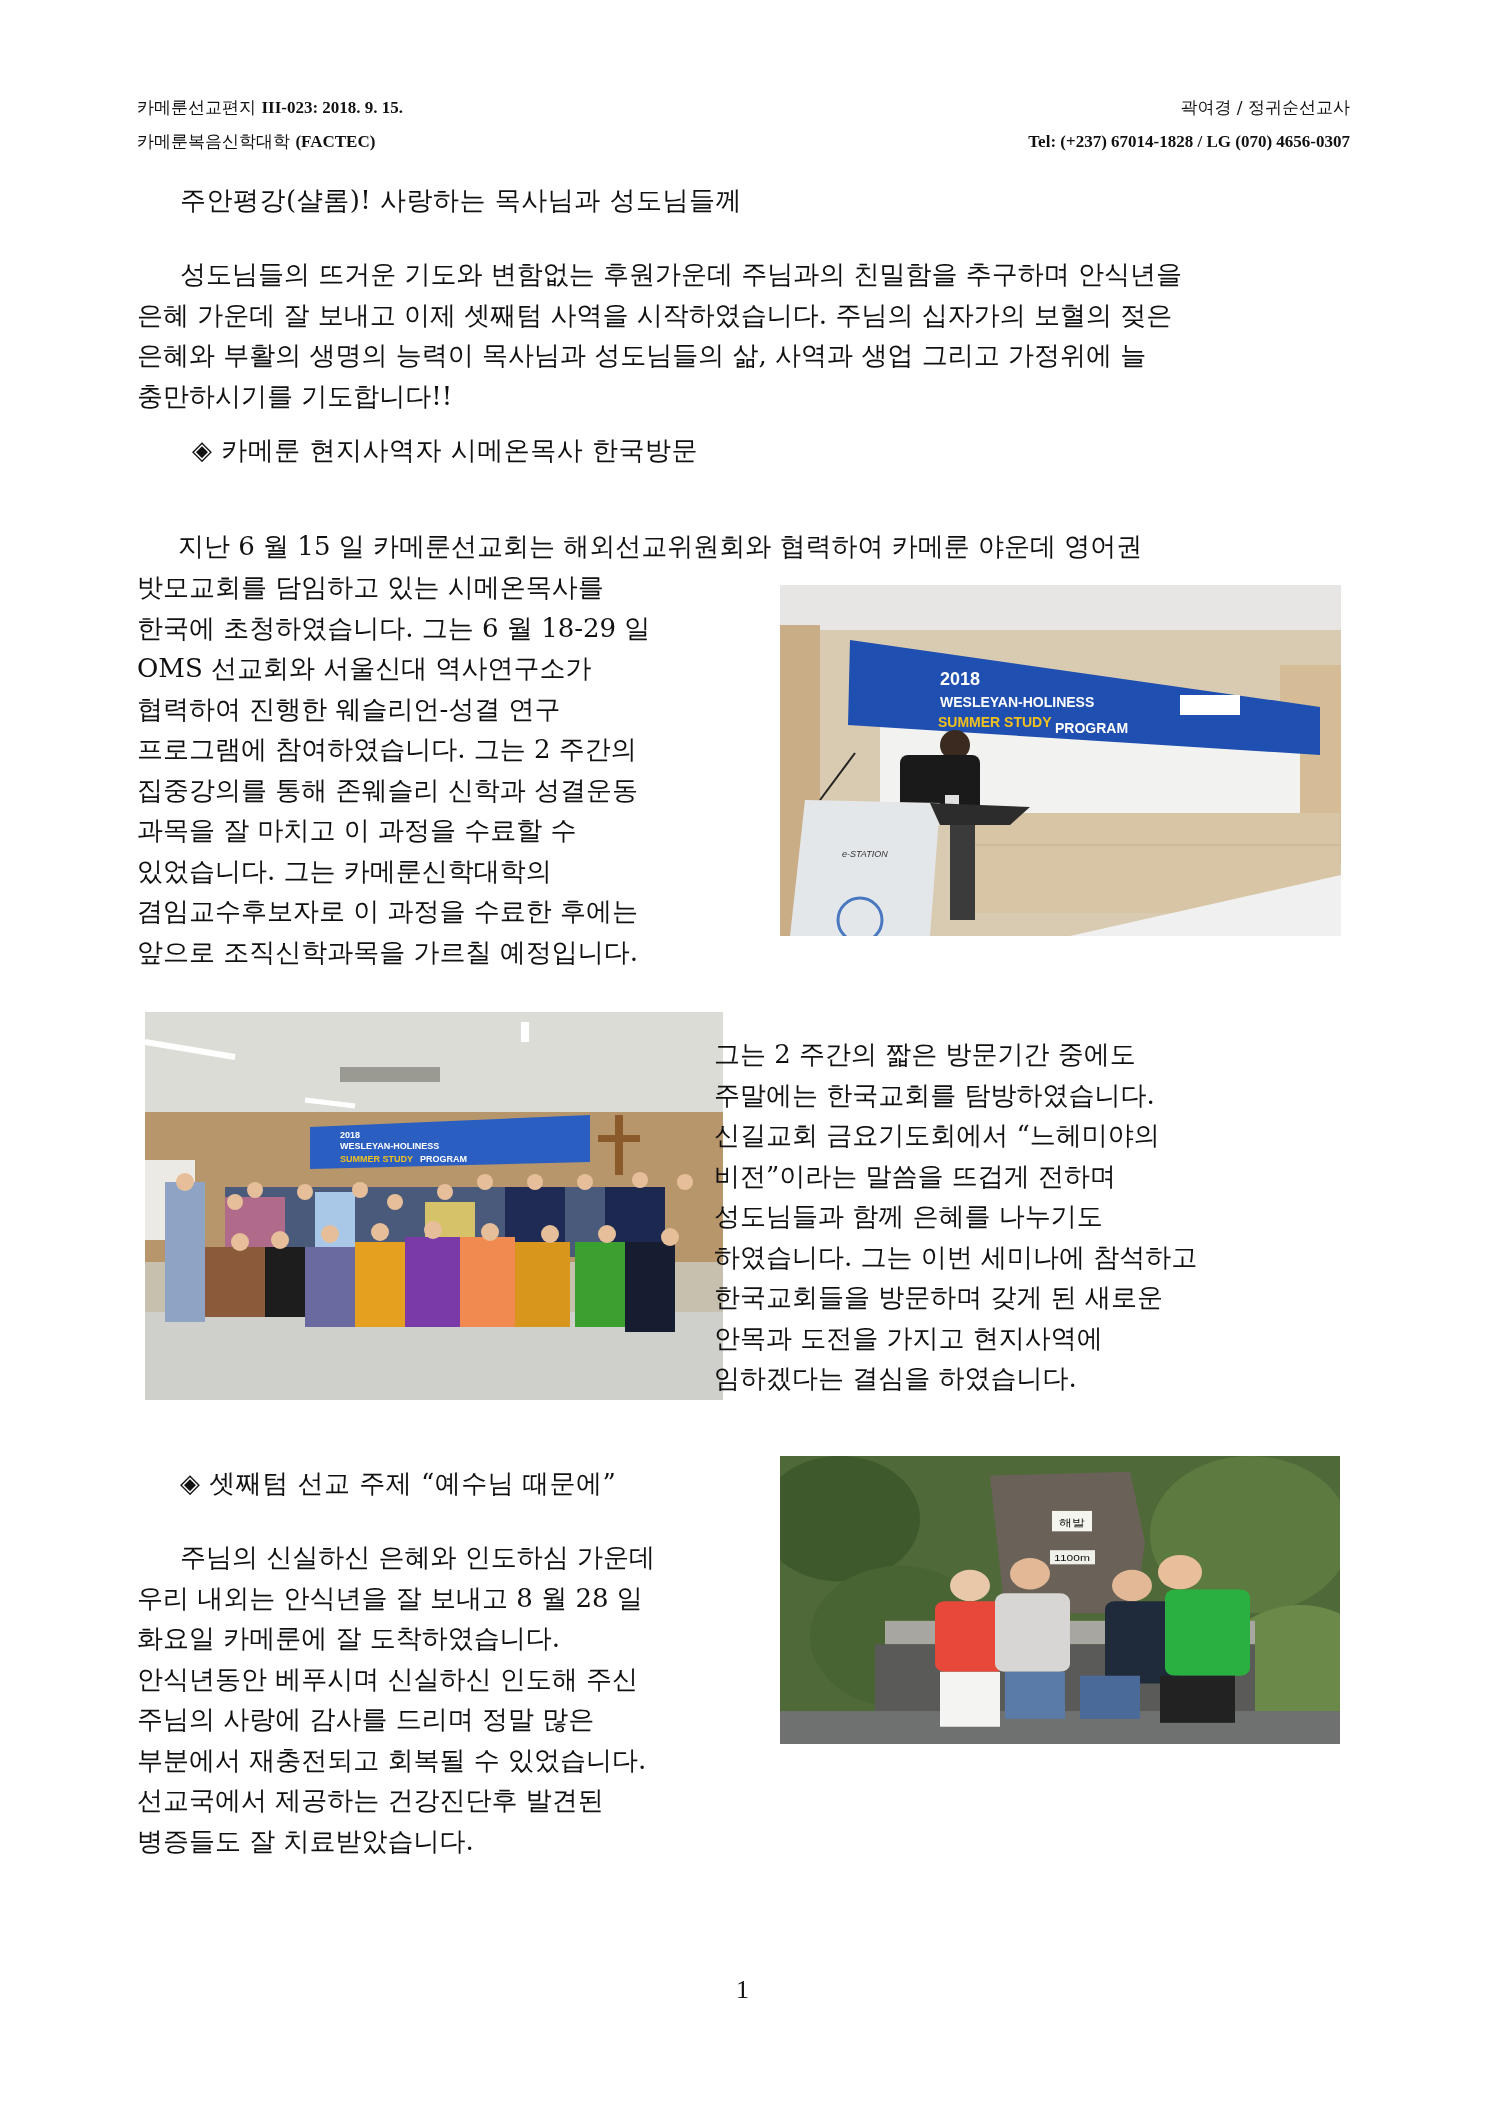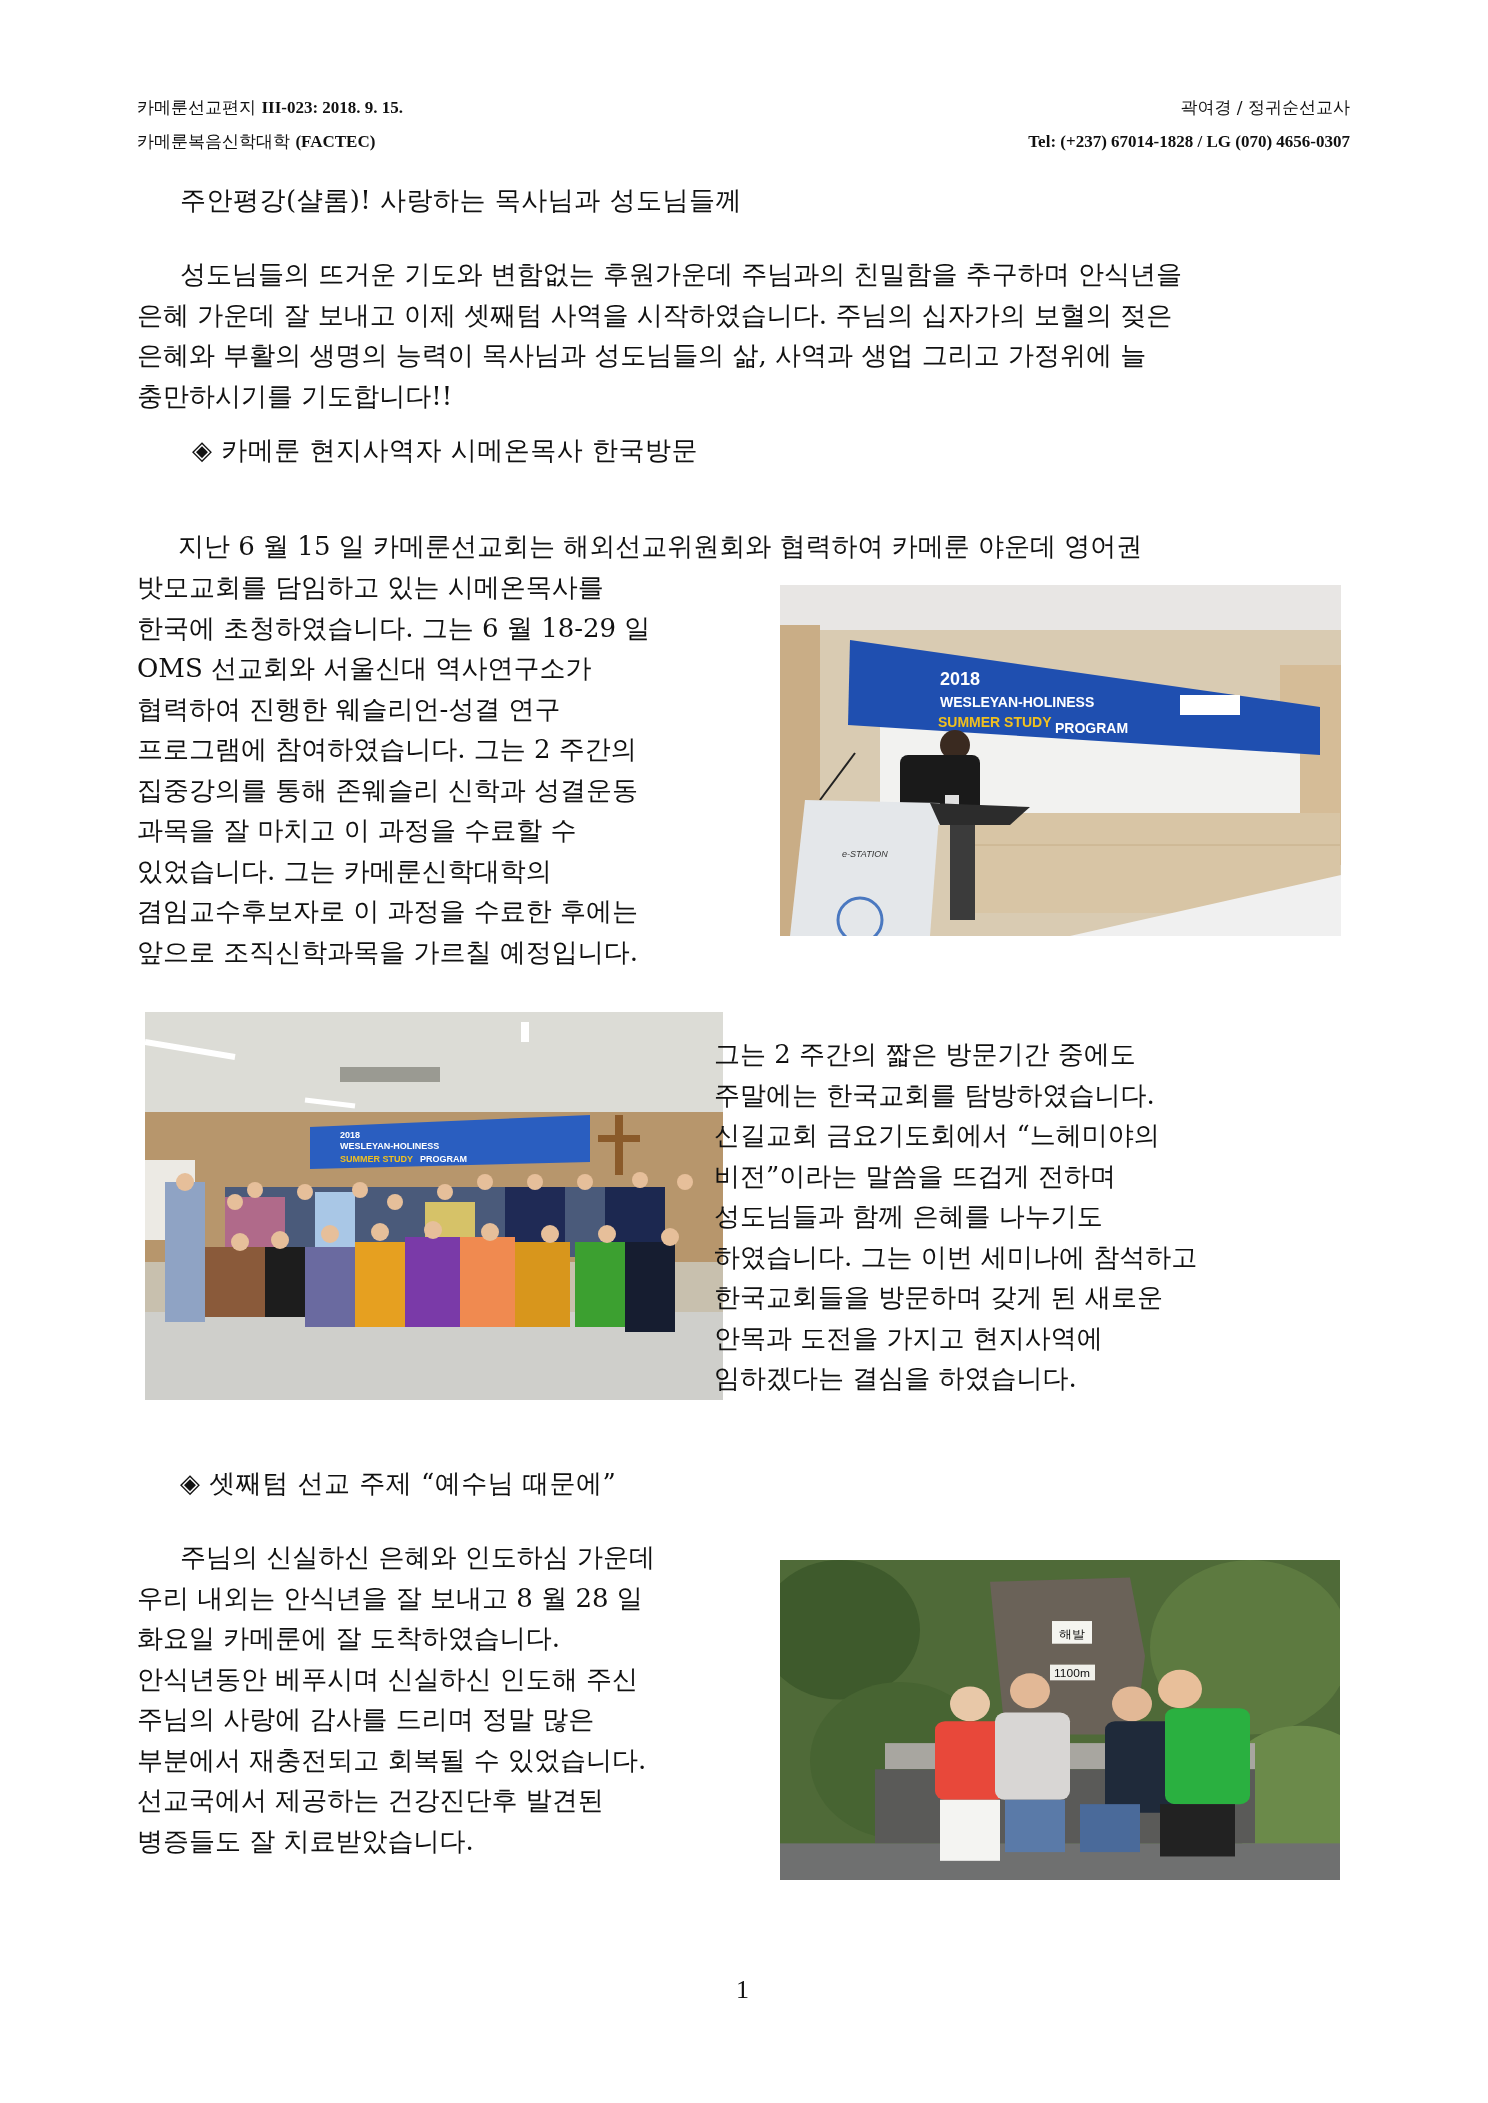--- a/index.html
+++ b/index.html
@@ -169,21 +169,21 @@
   <span class="line" style="padding-left:43px;">주님의 신실하신 은혜와 인도하심 가운데</span>
   <span class="line">우리 내외는 안식년을 잘 보내고 8 월 28 일</span>
   <span class="line">화요일 카메룬에 잘 도착하였습니다.</span>
   <span class="line">안식년동안 베푸시며 신실하신 인도해 주신</span>
   <span class="line">주님의 사랑에 감사를 드리며 정말 많은</span>
   <span class="line">부분에서 재충전되고 회복될 수 있었습니다.</span>
   <span class="line">선교국에서 제공하는 건강진단후 발견된</span>
   <span class="line">병증들도 잘 치료받았습니다.</span>
 </div>
 
-<div class="photo" style="left:780px; top:1560px; width:560px; height:320px;" title="Four people seated on stone bench at 1100m altitude marker">
+<div class="photo" style="left:780px; top:1456px; width:560px; height:288px;" title="Four people seated on stone bench at 1100m altitude marker">
   <svg viewBox="0 0 560 367" preserveAspectRatio="none">
     <rect x="0" y="0" width="560" height="367" fill="#4f6a38"></rect>
     <circle cx="60" cy="80" r="80" fill="#3e5a2c"></circle>
     <circle cx="470" cy="100" r="100" fill="#5d7a40"></circle>
     <circle cx="120" cy="230" r="90" fill="#476432"></circle>
     <circle cx="520" cy="270" r="80" fill="#6b8a4a"></circle>
     <polygon points="210,25 350,20 365,110 355,200 225,200 218,120" fill="#6a6258"></polygon>
     <rect x="272" y="70" width="40" height="26" fill="#f5f5f0"></rect>
     <text x="292" y="89" text-anchor="middle" font-family="DejaVu Sans,sans-serif" font-size="13" fill="#111">해발</text>
     <rect x="270" y="120" width="45" height="18" fill="#f0f0ea"></rect>

